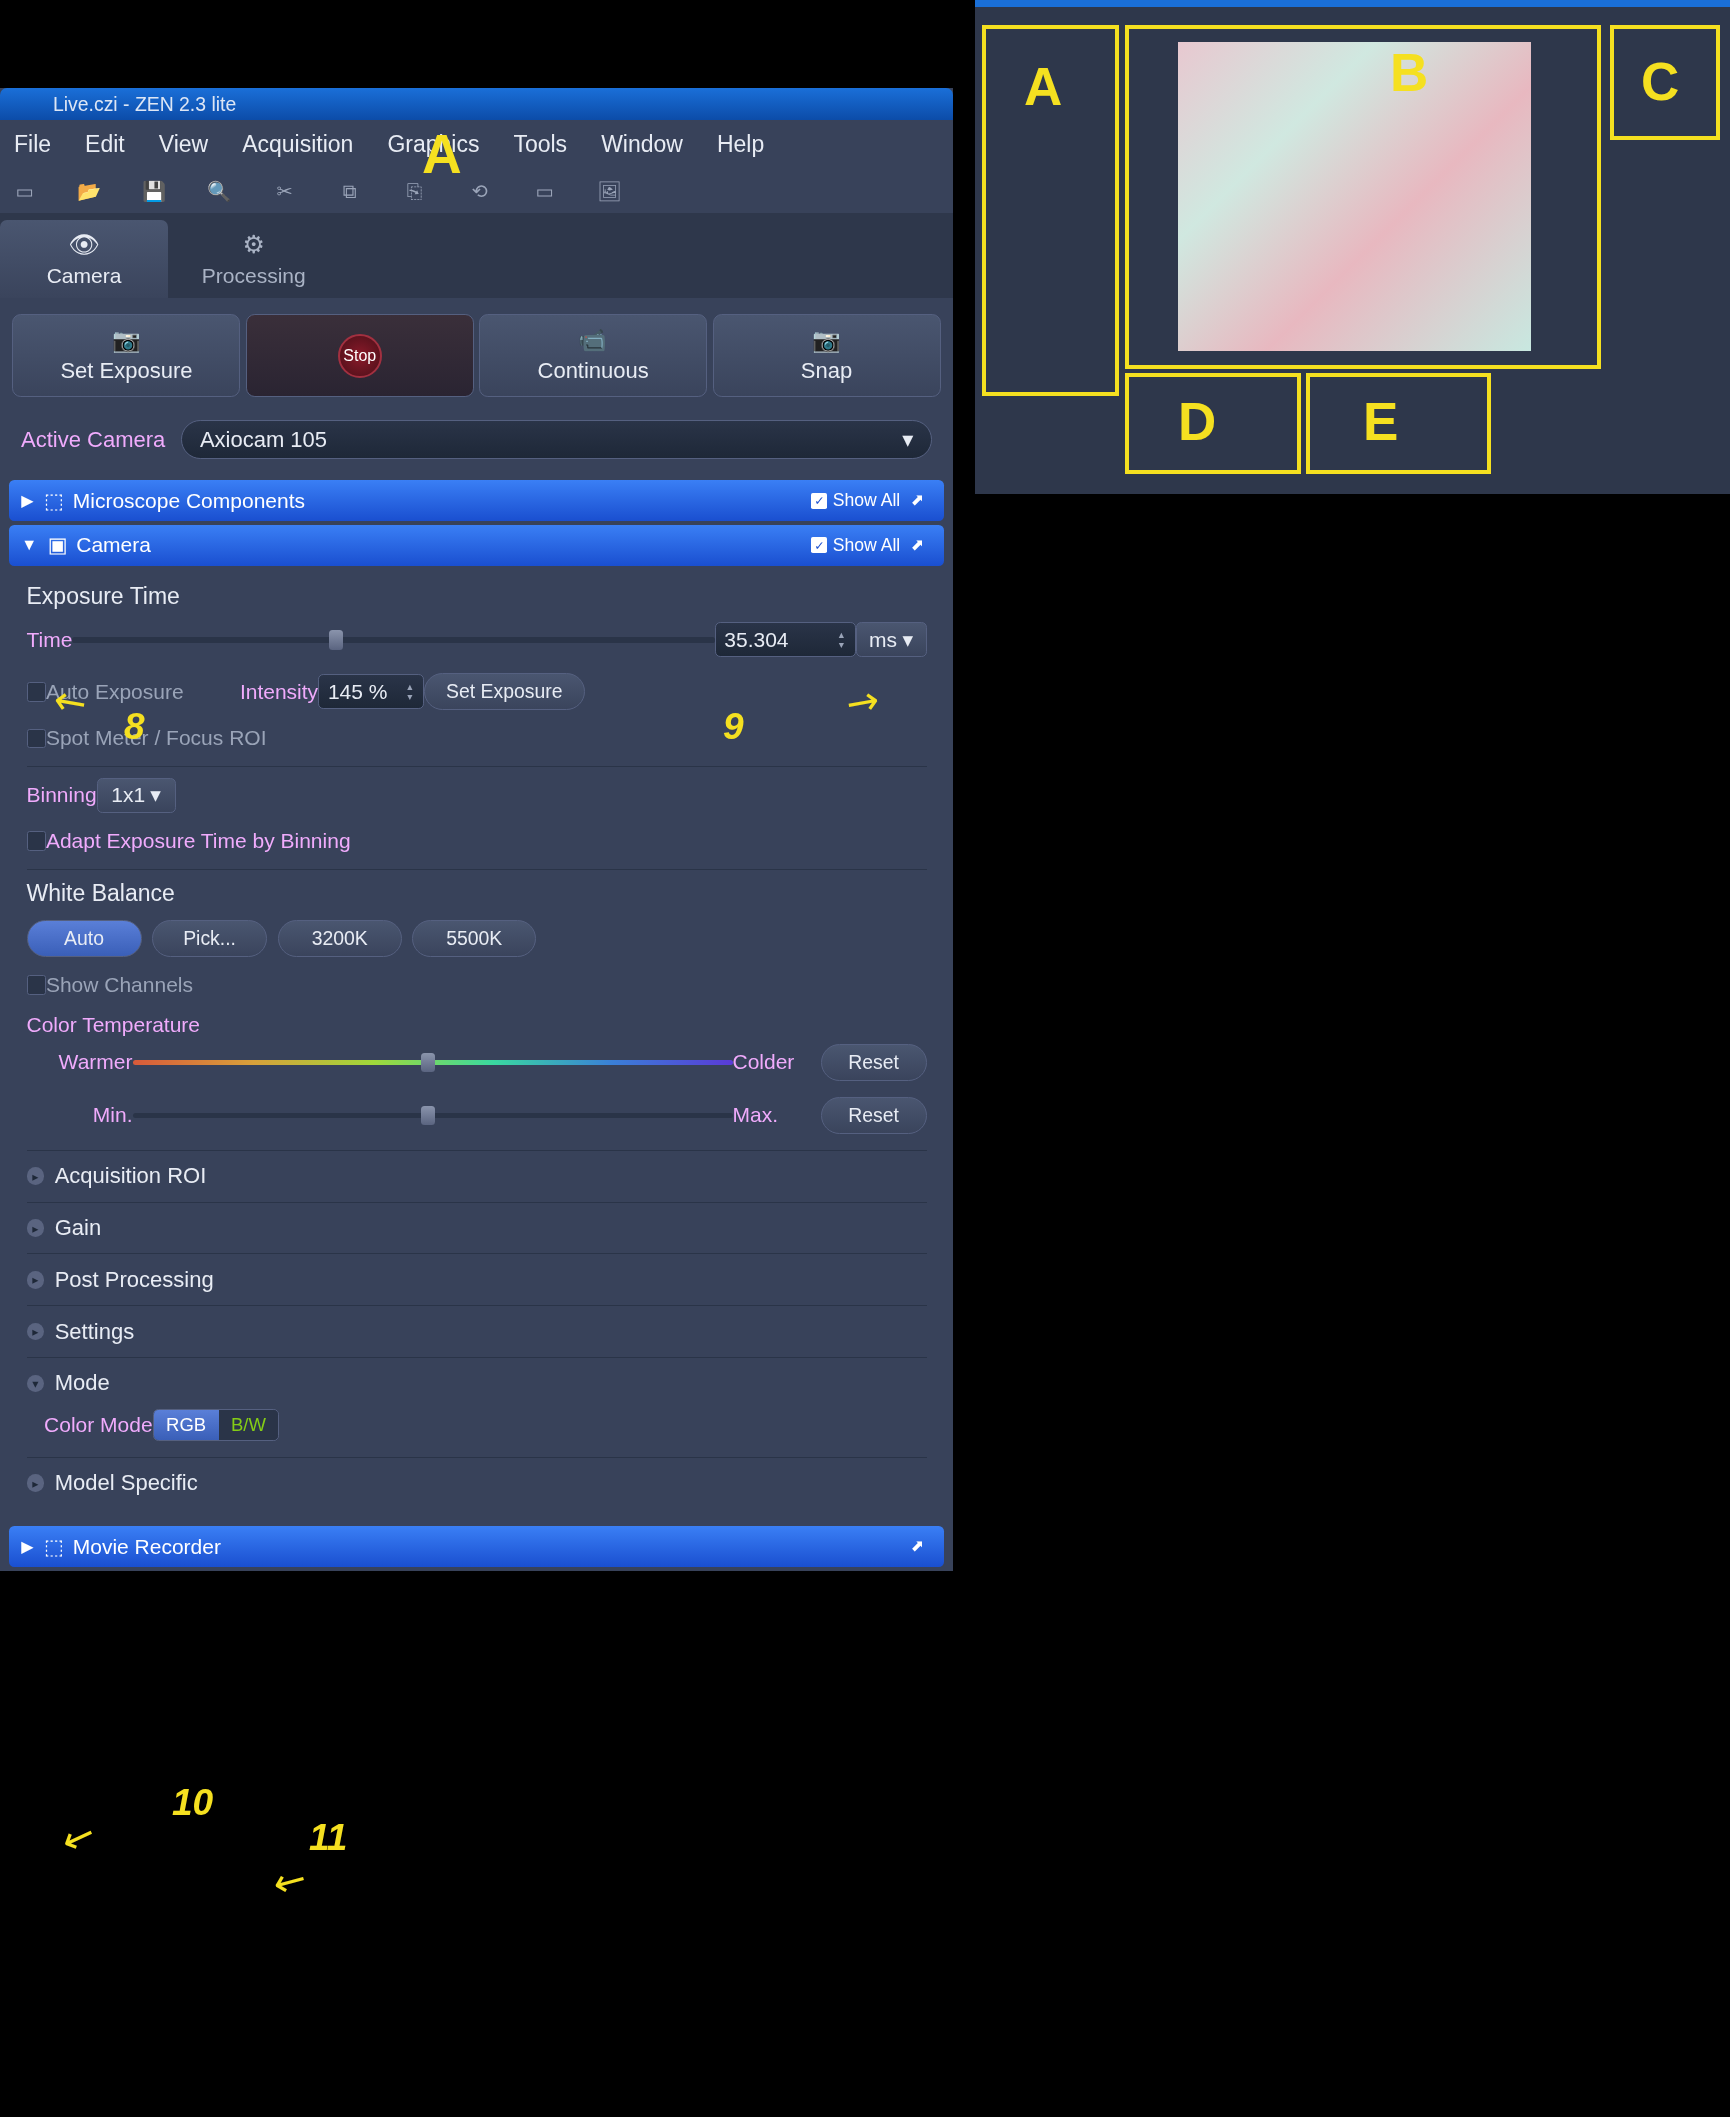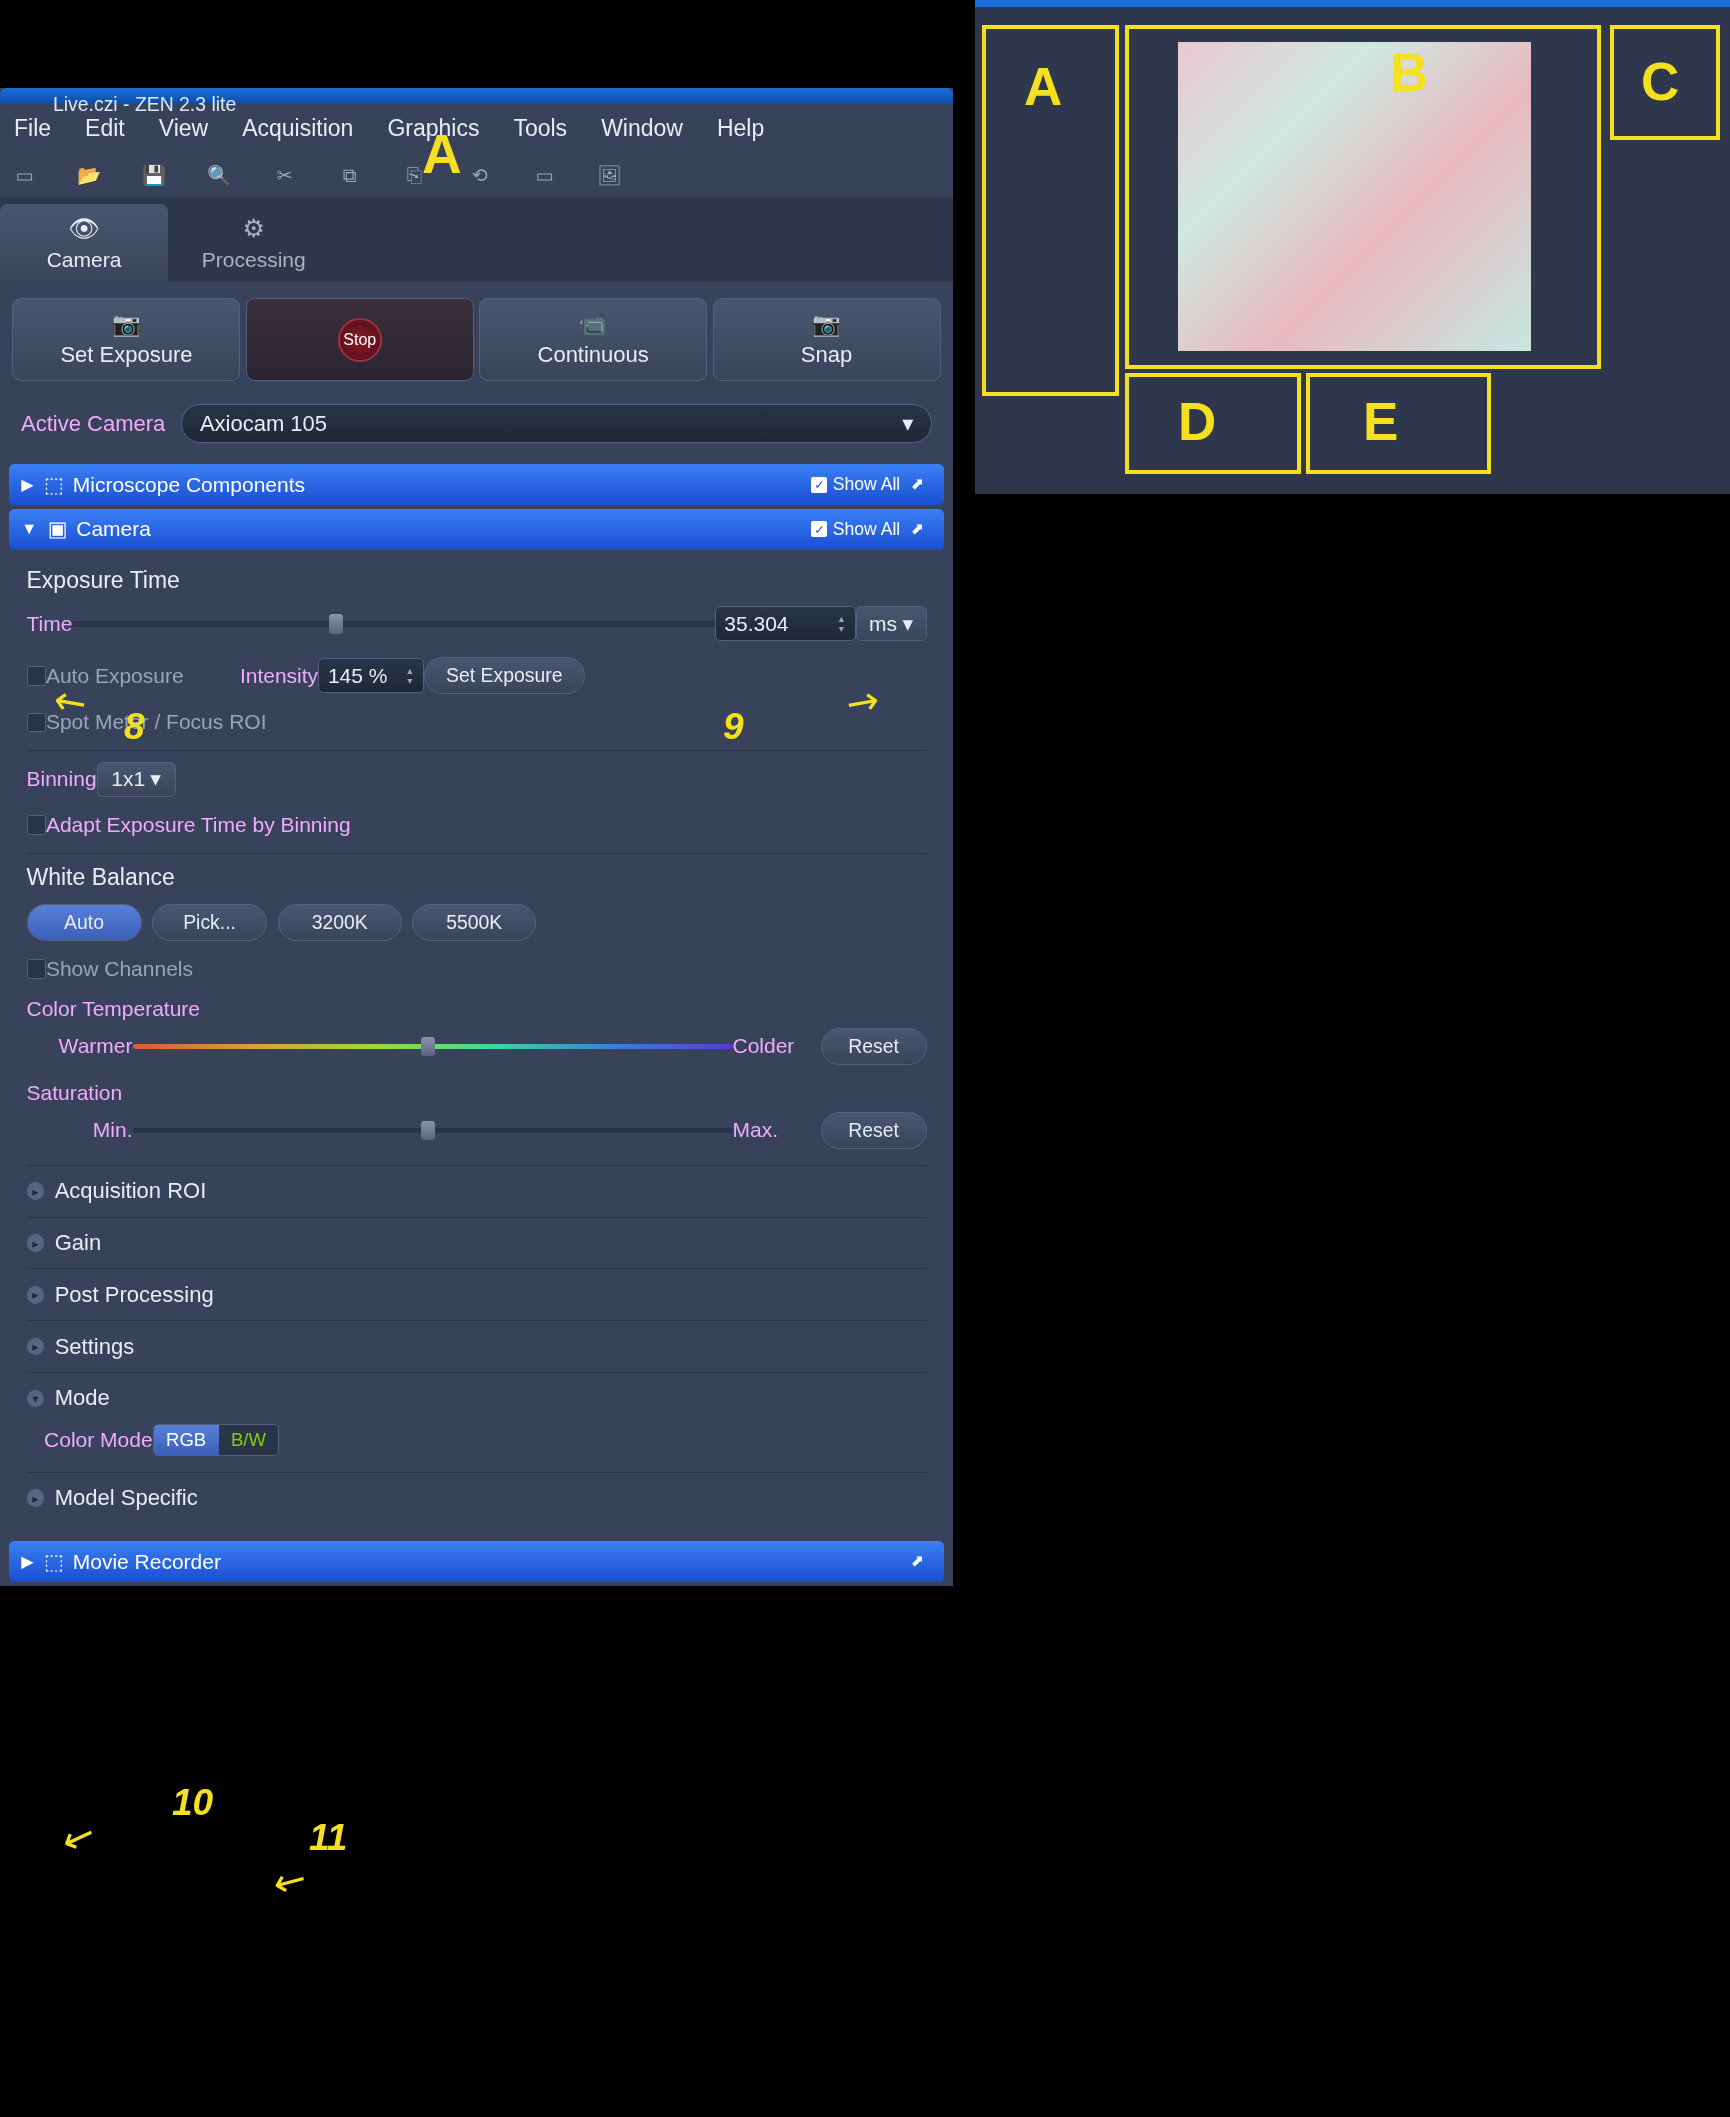--- a/index.html
+++ b/index.html
@@ -2,21 +2,21 @@
 <html style="font-size:14px"><head>
 <meta charset="utf-8">
 <style>
   * { box-sizing: border-box; margin: 0; padding: 0; font-family: 'Segoe UI', Tahoma, sans-serif; }
   body { background: #000; width: 1730px; height: 2117px; position: relative; overflow: hidden; }
   
   
   .left-panel { position: absolute; left: 0; top: 88px; width: 953px; background: #38425a; }
   
   
-  .titlebar { background: linear-gradient(#1a6fd8, #0c4ca8); height: 16px; color: #dde6f5; font-size: 19.4px; padding: 5.3px 17.6px 0 53px; border-radius: 7px 7px 0 0; }
+  .titlebar { background: linear-gradient(#1a6fd8, #0c4ca8); height: 32px; color: #dde6f5; font-size: 19.4px; padding: 5.3px 17.6px 0 53px; border-radius: 7px 7px 0 0; }
   
   
   .menubar { background: #38425a; height: 49px; display: flex; align-items: center; padding: 0 14px; gap: 34px; color: #e8ecf4; font-size: 23px; }
   .menubar span { cursor: pointer; }
   
   
   .toolbar { background: #38425a; height: 44px; display: flex; align-items: center; padding: 0 10.6px; gap: 37px; }
   .tool-icon { width: 28px; height: 25px; display: flex; align-items: center; justify-content: center; color: #9aa4b8; font-size: 19.4px; }
   
   
@@ -253,21 +253,20 @@
     <div class="row">
       <span class="lbl" style="width:106px;text-align:right">Warmer</span>
       <div class="ct-slider">
           <div class="slider-thumb" style="left:48%"></div>
         </div>
       <span class="lbl" style="width:88px">Colder</span>
       <div class="btn" style="width:106px">
           <span>Reset</span>
         </div>
     </div>
-    <div class="lbl" style="font-size:21px;margin-bottom:7px;">Saturation</div>
     <div class="row">
       <span class="lbl" style="width:106px;text-align:right">Min.</span>
       <div class="slider">
           <div class="slider-thumb" style="left:48%"></div>
         </div>
       <span class="lbl" style="width:88px">Max.</span>
       <div class="btn" style="width:106px">
           <span>Reset</span>
         </div>
     </div>

